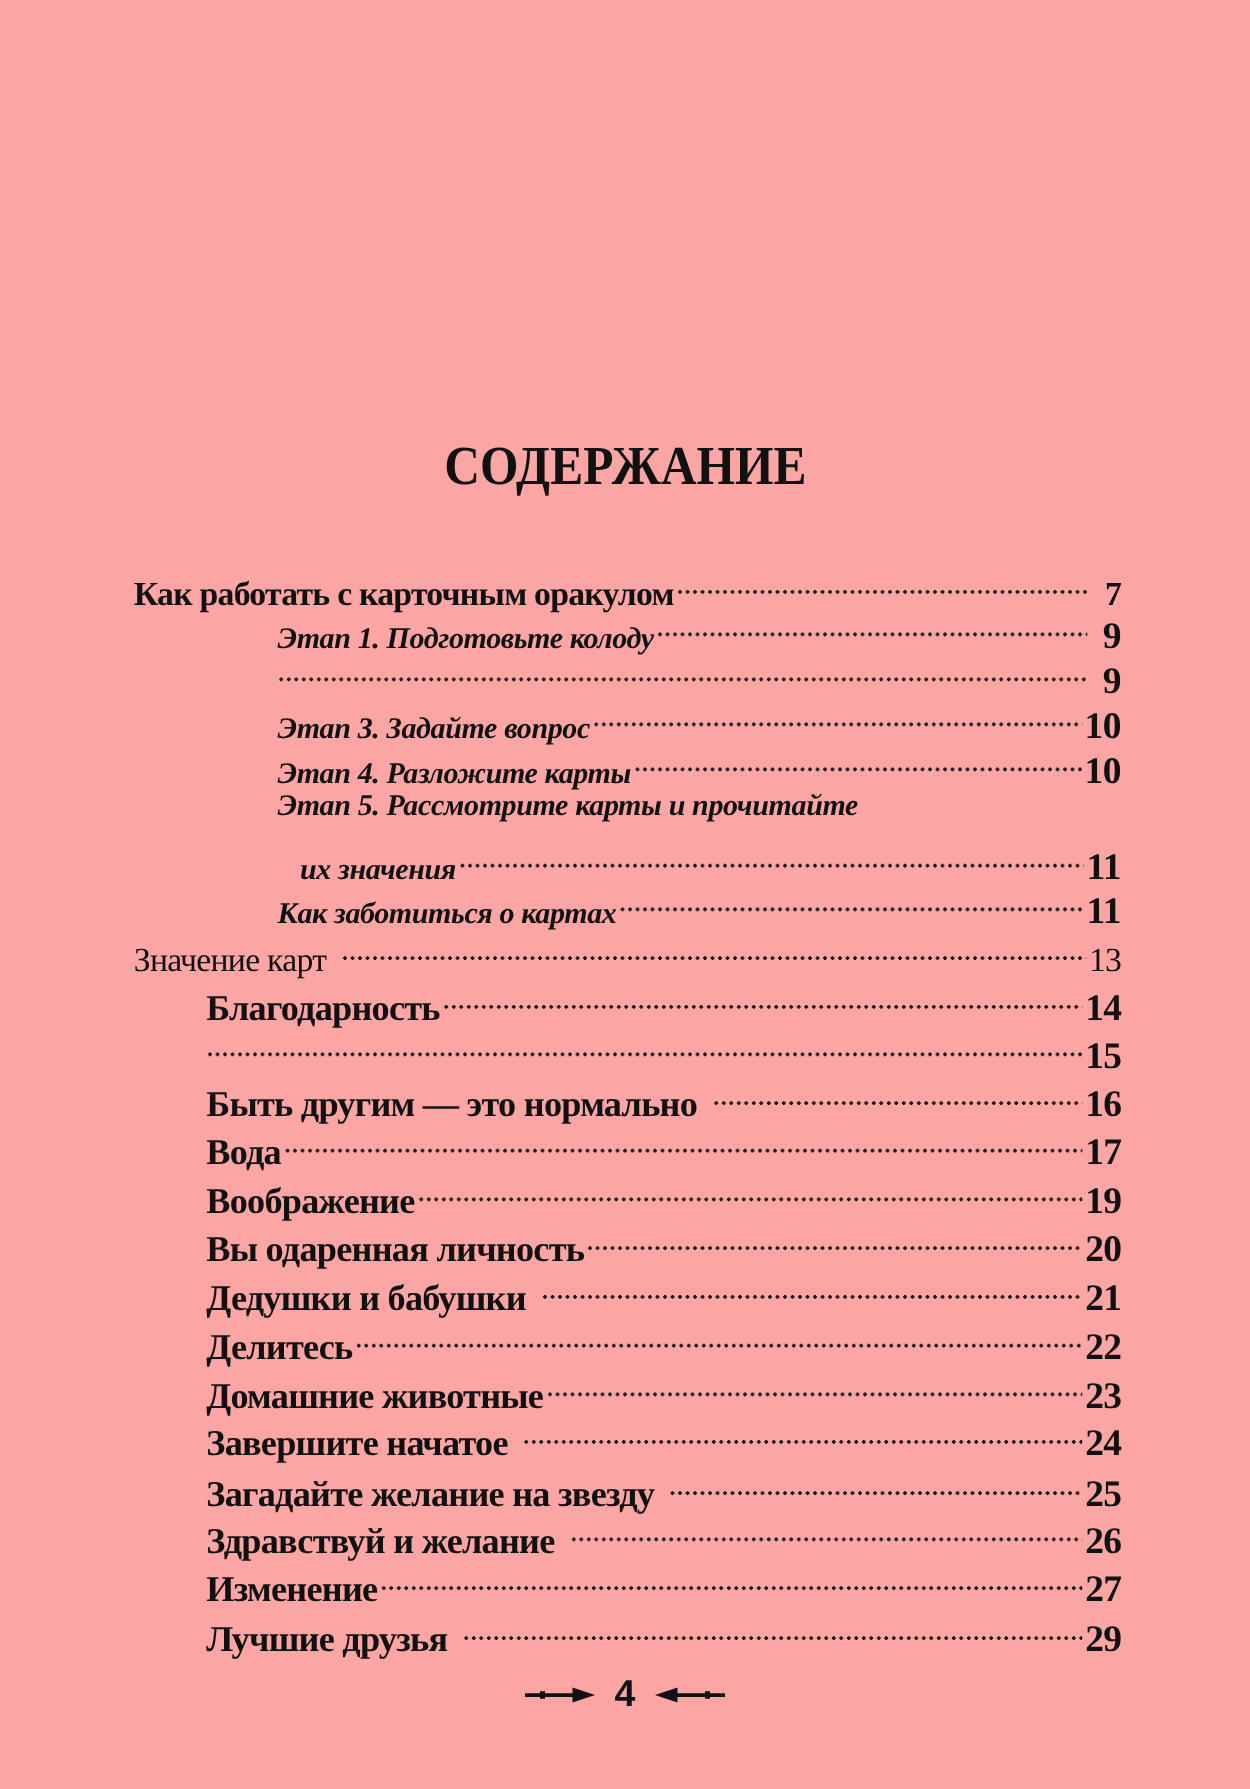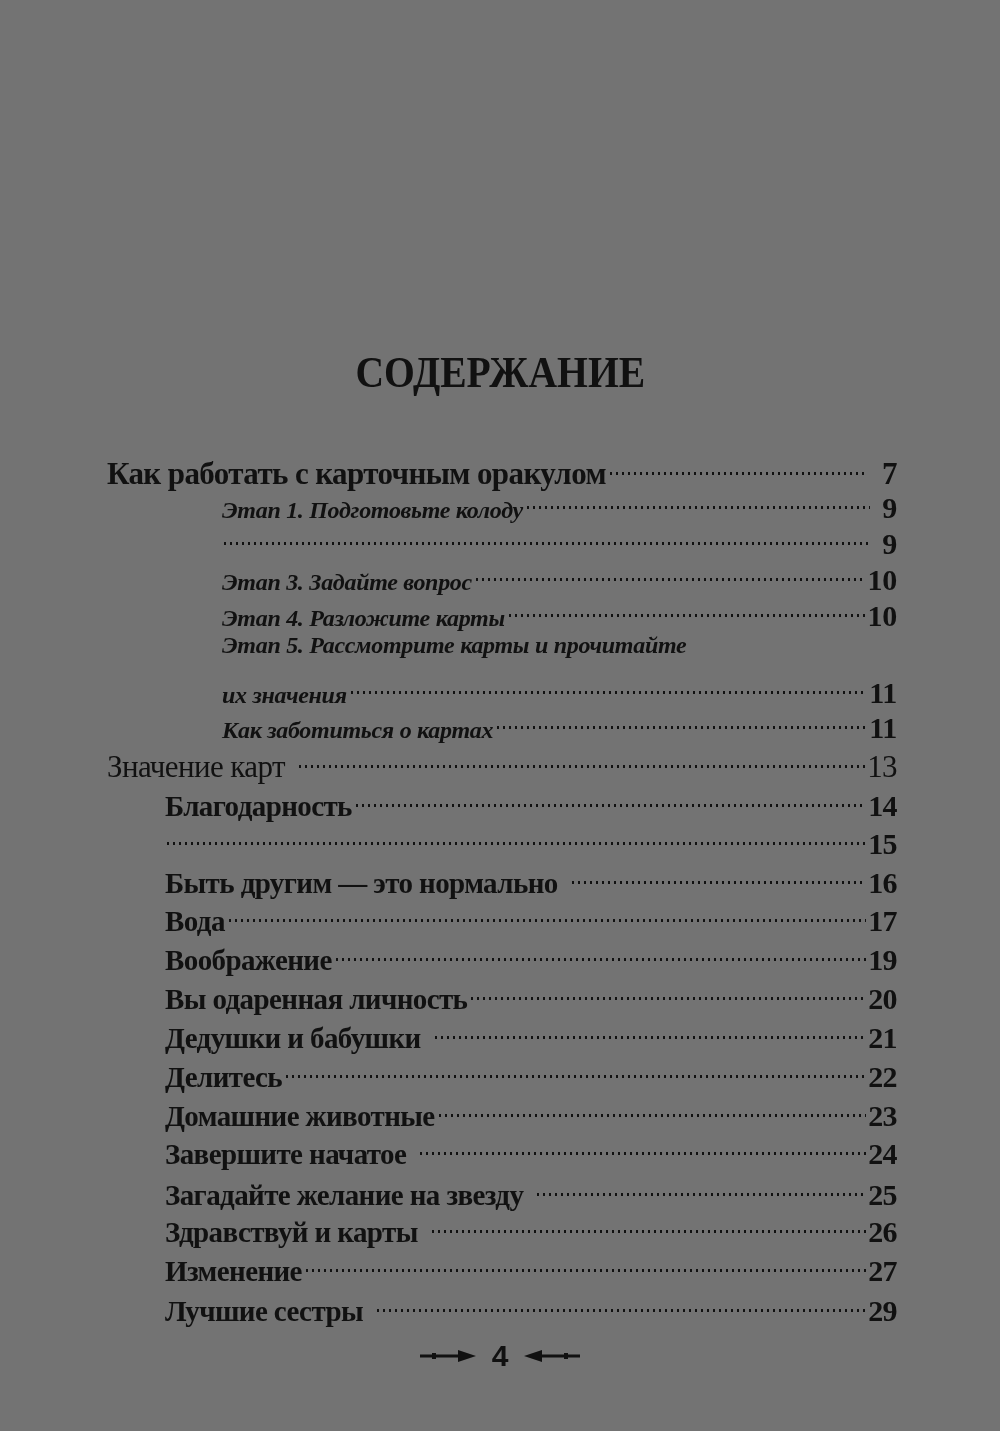--- a/index.html
+++ b/index.html
@@ -13,21 +13,21 @@
     position: relative;
     overflow: hidden;
     color: #111111;
     font-family: "Liberation Serif", "DejaVu Serif", serif;
   }
   .page {
     position: absolute;
     left: 0; top: 0;
     width: 1000px;
     height: 1431px;
-    background: #737373;
+    background: #fca5a5;
   }
   .title {
     position: absolute;
     left: 0;
     width: 1000px;
     top: 343px;
     text-align: center;
     font-size: 44px;
     font-weight: bold;
     letter-spacing: 0px;
@@ -70,21 +70,21 @@
     background-size: 6px 3px;
     background-repeat: repeat-x;
   }
   .row .num {
     flex: 0 0 auto;
     padding-left: 2px;
     text-align: right;
   }
   .lvl1 {
     left: 107px;
-    font-size: 31px;
+    font-size: 27px;
     font-weight: bold;
     letter-spacing: -0.6px;
   }
   .lvl1 .num { font-weight: bold; }
   .stage {
     left: 222px;
     font-size: 24px;
     font-weight: bold;
     font-style: italic;
     letter-spacing: -0.3px;
@@ -165,21 +165,21 @@
       <span class="label">Этап 3. Задайте вопрос</span>
       <span class="leader"></span>
       <span class="num">10</span>
     </div>
     <div class="row stage" style="top:586px;">
       <span class="label">Этап 4. Разложите карты</span>
       <span class="leader"></span>
       <span class="num">10</span>
     </div>
     <div class="stage-line1" style="top:625px;">Этап 5. Рассмотрите карты и прочитайте</div>
-    <div class="row stage" style="top:663px;">
+    <div class="row stage" style="top:663px;margin-left:18px;">
       <span class="label">их значения</span>
       <span class="leader"></span>
       <span class="num">11</span>
     </div>
     <div class="row stage" style="top:698px;">
       <span class="label">Как заботиться о картах</span>
       <span class="leader"></span>
       <span class="num">11</span>
     </div>
 
@@ -237,31 +237,31 @@
       <span class="label">Завершите начатое</span>
       <span class="leader"></span>
       <span class="num">24</span>
     </div>
     <div class="row card gap" style="top:1165px;">
       <span class="label">Загадайте желание на звезду</span>
       <span class="leader"></span>
       <span class="num">25</span>
     </div>
     <div class="row card gap" style="top:1202px;">
-      <span class="label">Здравствуй и карты</span>
+      <span class="label">Здравствуй и желание</span>
       <span class="leader"></span>
       <span class="num">26</span>
     </div>
     <div class="row card" style="top:1241px;">
       <span class="label">Изменение</span>
       <span class="leader"></span>
       <span class="num">27</span>
     </div>
     <div class="row card gap" style="top:1281px;">
-      <span class="label">Лучшие сестры</span>
+      <span class="label">Лучшие друзья</span>
       <span class="leader"></span>
       <span class="num">29</span>
     </div>
   </div>
 
   <div class="footer">
     <span class="arrow">
       <svg width="60" height="14" viewBox="0 0 60 14">
         <line x1="2" y1="7" x2="44" y2="7" stroke="#111" stroke-width="3"></line>
         <rect x="14" y="4" width="4" height="6" fill="#111"></rect>

